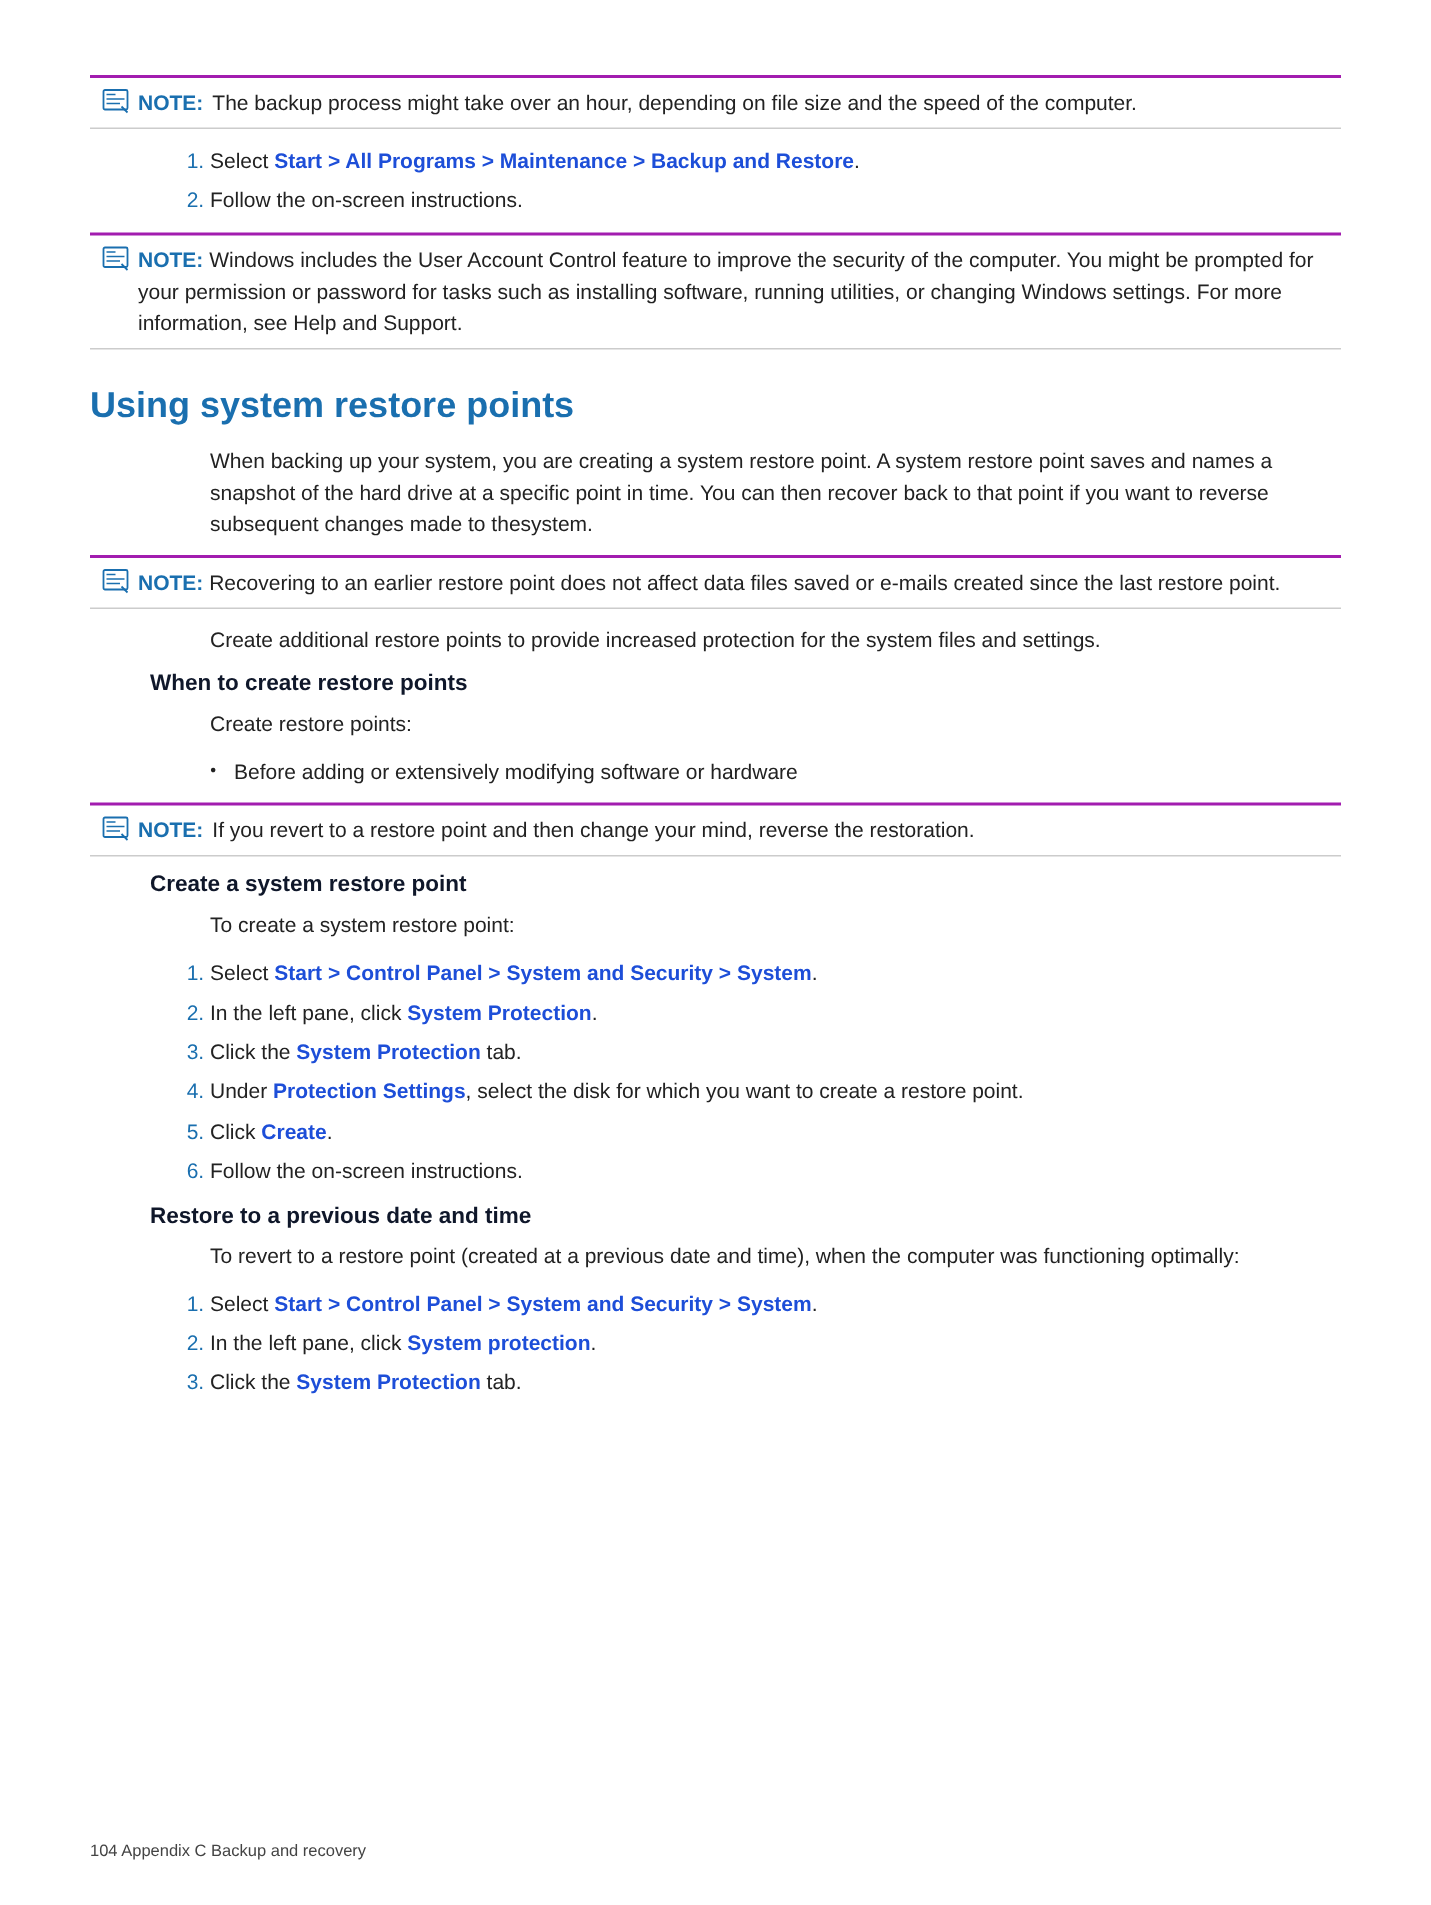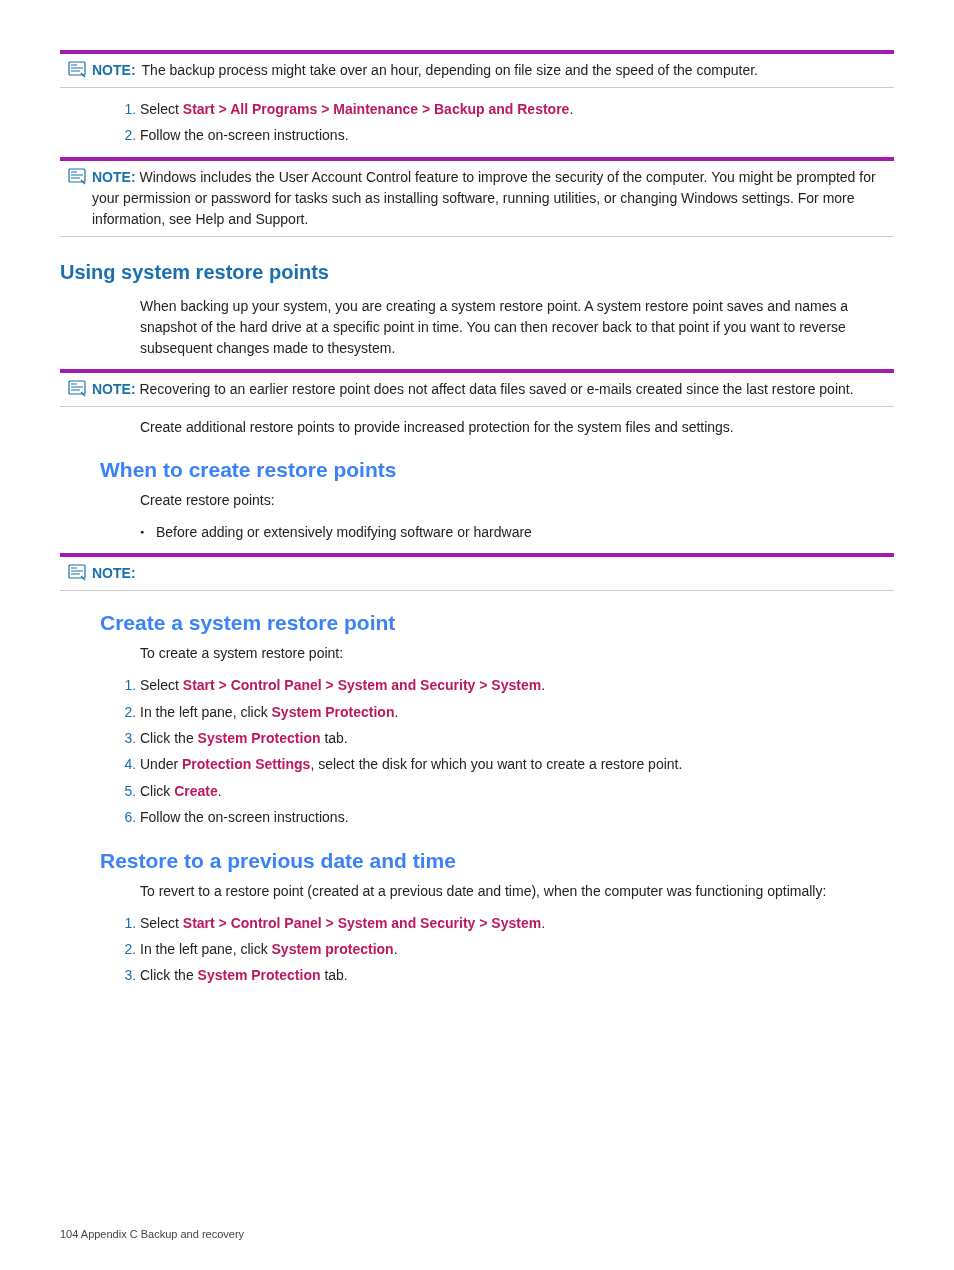--- a/index.html
+++ b/index.html
@@ -8,41 +8,40 @@
       font-size: 14px;
       color: #222;
       background: #fff;
       width: 954px;
       min-height: 1270px;
       padding: 40px 60px 60px 60px;
     }
 
     .section-heading {
       color: #1a6faf;
-      font-size: 20px;
+      font-size: 24px;
       font-weight: bold;
       margin-bottom: 12px;
       margin-top: 24px;
     }
 
     .sub-heading {
-      color: #3b82f6;
-      font-size: 21px;
+      color: #0f172a;
+      font-size: 15px;
       font-weight: bold;
       margin-bottom: 8px;
-      margin-top: 20px;
     }
 
     p {
       margin-bottom: 10px;
       line-height: 1.5;
     }
 
     .note-box {
-      border-top: 4px solid #a21caf;
+      border-top: 2px solid #a21caf;
       border-bottom: 1px solid #ccc;
       padding: 6px 8px;
       margin: 10px 0;
       display: flex;
       align-items: flex-start;
       gap: 6px;
       line-height: 1.5;
     }
 
     .note-box .note-label {
@@ -109,21 +108,21 @@
     .footer {
       position: fixed;
       bottom: 30px;
       left: 60px;
       font-size: 11px;
       color: #444;
     }
 
     strong {
       font-weight: bold;
-      color: #be185d;
+      color: #1d4ed8;
     }
   </style>
 </head>
 <body>
 
 <div class="note-box">
   <span class="note-icon">
     <svg viewBox="0 0 18 18" fill="none" xmlns="http://www.w3.org/2000/svg">
       <rect x="1" y="1" width="16" height="13" rx="1" stroke="#1a6faf" stroke-width="1.2" fill="none"></rect>
       <line x1="3" y1="4" x2="9" y2="4" stroke="#1a6faf" stroke-width="1"></line>
@@ -197,20 +196,21 @@
   <span class="note-icon">
     <svg viewBox="0 0 18 18" fill="none" xmlns="http://www.w3.org/2000/svg">
       <rect x="1" y="1" width="16" height="13" rx="1" stroke="#1a6faf" stroke-width="1.2" fill="none"></rect>
       <line x1="3" y1="4" x2="9" y2="4" stroke="#1a6faf" stroke-width="1"></line>
       <line x1="3" y1="7" x2="15" y2="7" stroke="#1a6faf" stroke-width="1"></line>
       <line x1="3" y1="10" x2="12" y2="10" stroke="#1a6faf" stroke-width="1"></line>
       <line x1="13" y1="12" x2="17" y2="16" stroke="#1a6faf" stroke-width="1.2"></line>
     </svg>
   </span>
   <span class="note-label">NOTE:</span>
+  <span>If you revert to a restore point and then change your mind, reverse the restoration.</span>
 </div>
 
 <h3 class="sub-heading" style="margin-left:40px;">Create a system restore point</h3>
 
 <p class="indented">To create a system restore point:</p>
 
 <ol style="margin-left:80px; margin-top:6px; margin-bottom:10px;">
   <li style="color:#1a6faf;">
     <span style="color:#222;">Select <strong>Start &gt; Control Panel &gt; System and Security &gt; System</strong>.</span>
   </li>

